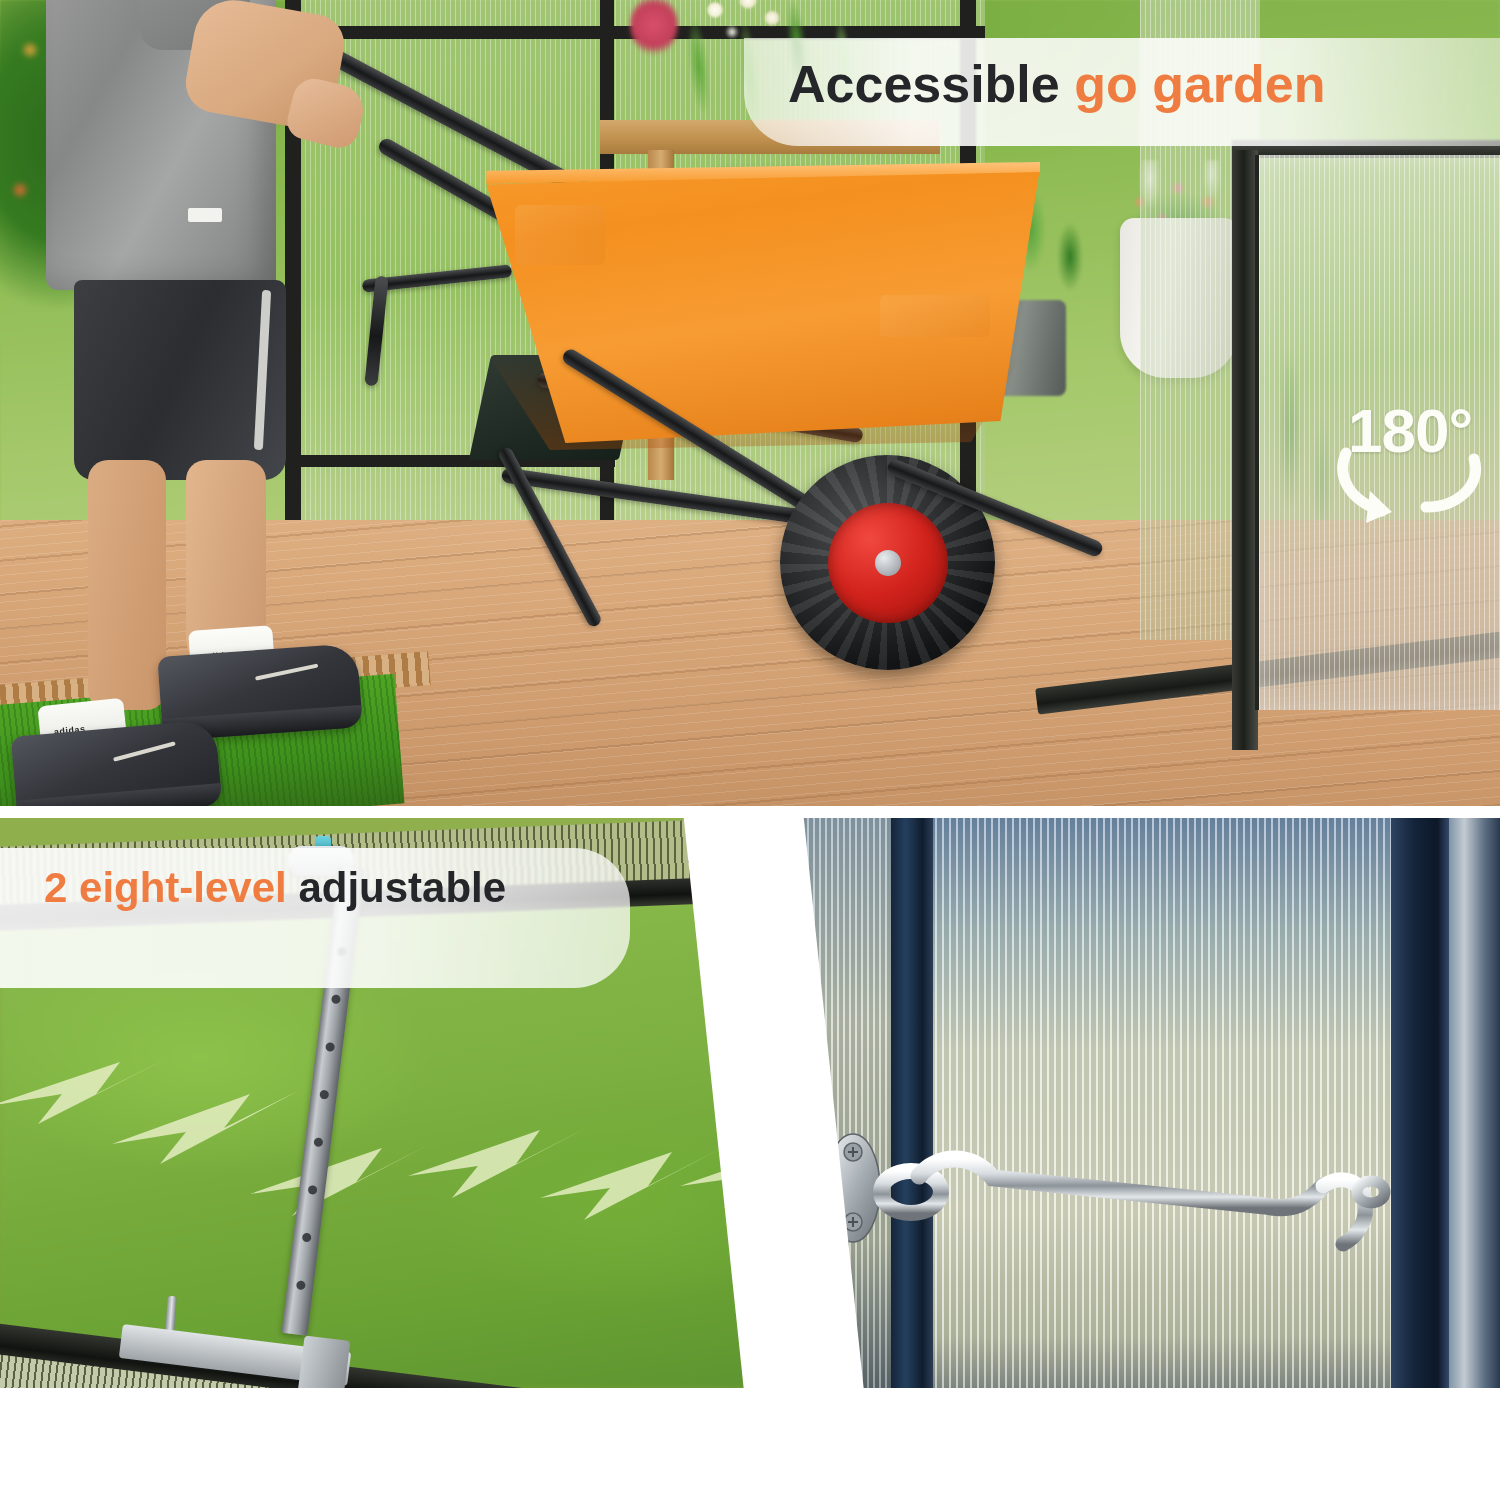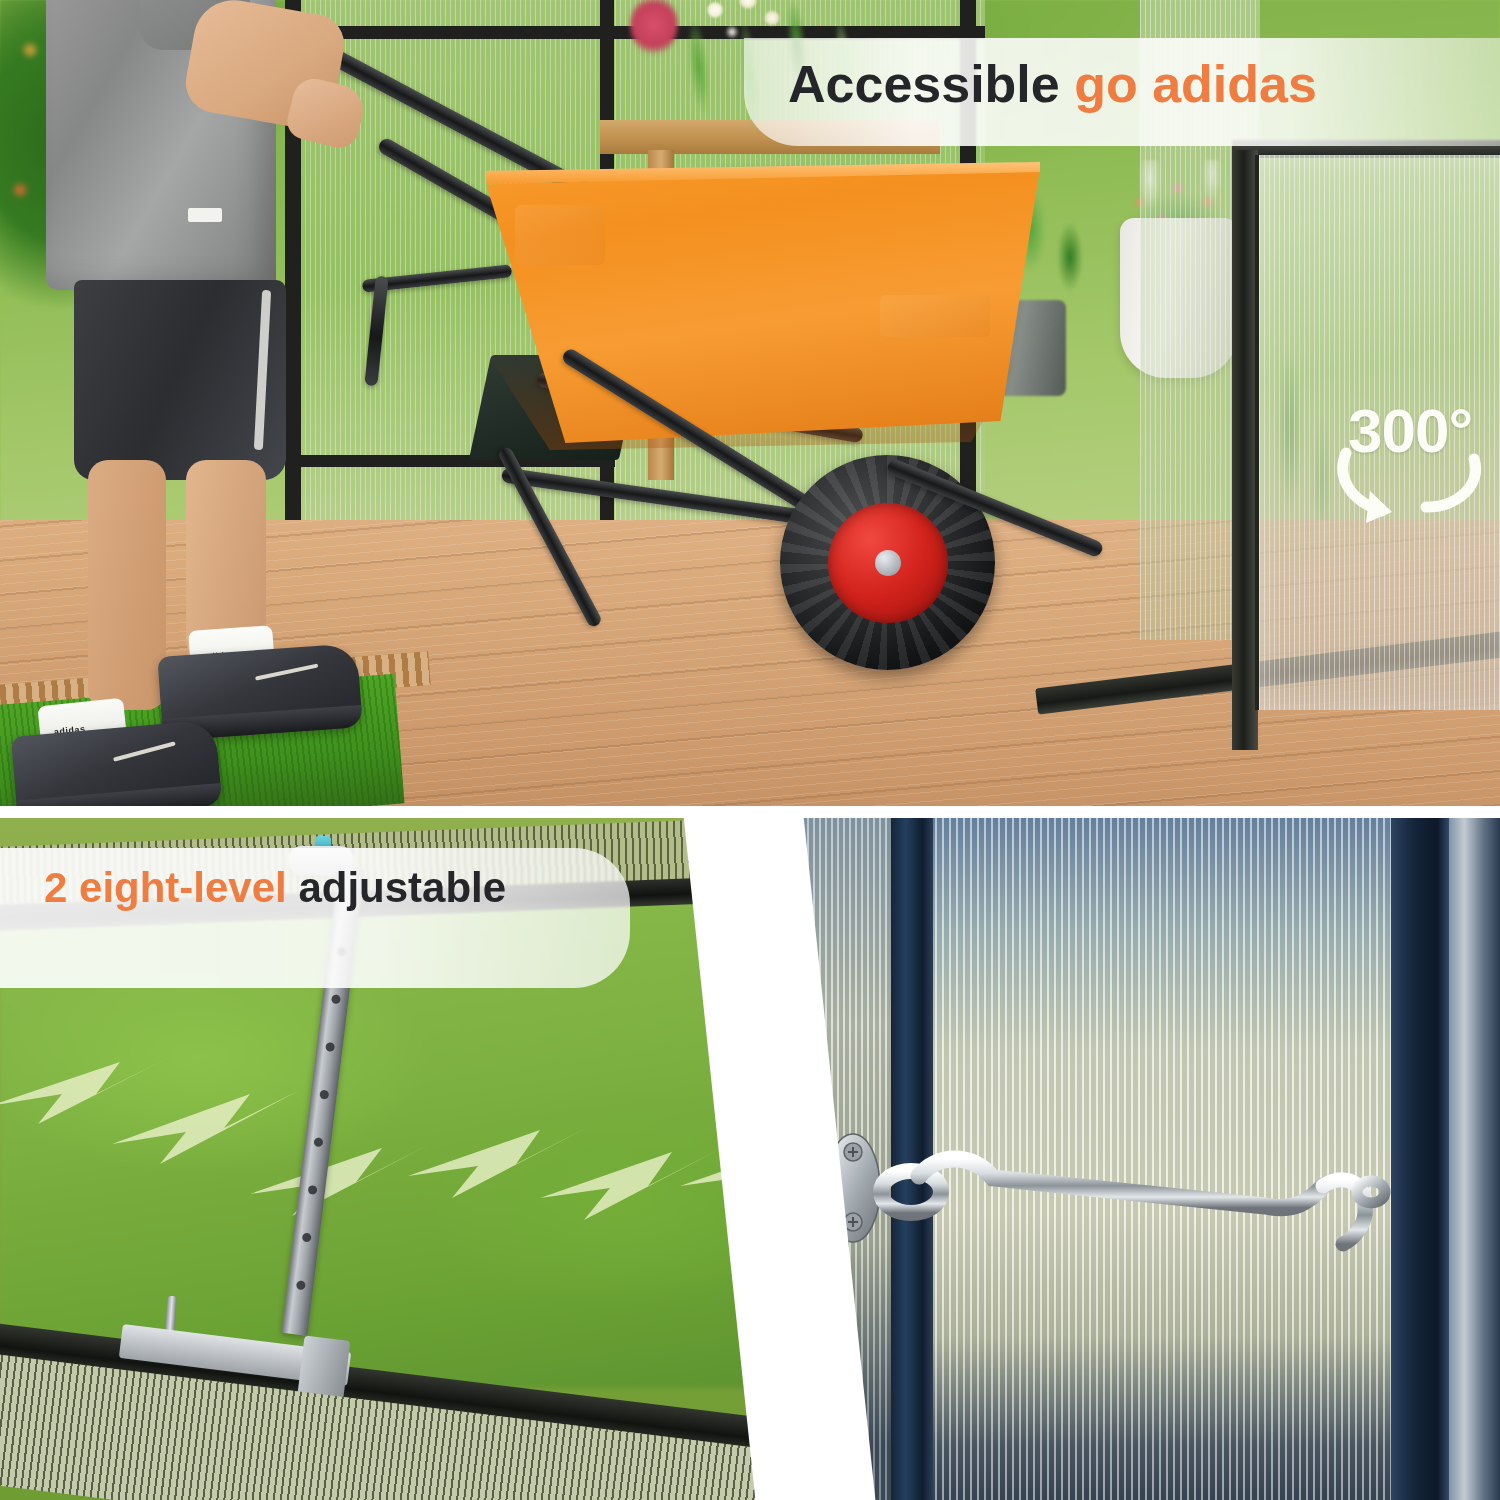--- a/index.html
+++ b/index.html
@@ -203,21 +203,21 @@
     background:linear-gradient(160deg,#53555d 0%,#34363c 45%,#222327 100%);transform:rotate(-5deg);
     box-shadow:0 4px 10px rgba(0,0,0,.3);}
   .p-shoe-r{position:absolute;left:160px;top:660px;width:200px;height:84px;border-radius:12px 34px 20px 16px;
     background:linear-gradient(160deg,#55575f 0%,#35373d 45%,#232428 100%);transform:rotate(-4deg);
     box-shadow:0 4px 10px rgba(0,0,0,.3);}
   .shoe-sole{position:absolute;left:0;bottom:0;width:100%;height:22px;border-radius:0 0 18px 14px;
     background:linear-gradient(180deg,#3e4046,#1b1c1f);}
   .shoe-lace{position:absolute;width:64px;height:4px;border-radius:3px;background:#ece9df;opacity:.9;}
 
   
-  .row-bottom{position:absolute;left:0;top:818px;width:1500px;height:682px;background:#fff;overflow:hidden;}
+  .row-bottom{position:absolute;left:0;top:818px;width:1500px;height:570px;background:#fff;overflow:hidden;}
 
   .panel-bl{position:absolute;left:0;top:0;width:795px;height:682px;overflow:hidden;
     background:linear-gradient(180deg,#8fb04c 0%,#6f9c33 100%);}
   .panel-br{position:absolute;left:795px;top:0;width:705px;height:682px;overflow:hidden;
     background:linear-gradient(180deg,#27354a 0%,#1b2739 100%);}
   .diag-divider{position:absolute;left:720px;top:-20px;width:120px;height:730px;
     background:#ffffff;transform:skewX(6deg);z-index:5;}
 
   
   .bl-glaze-top{position:absolute;left:-40px;top:0;width:1580px;height:62px;transform:rotate(-2.2deg);
@@ -331,21 +331,21 @@
     <div class="deck-edge"></div>
     <div class="grass-strip"></div>
     <div class="door-track"></div>
 
     <div class="door2"></div>
     <div class="door-head"></div>
     <div class="door-post"></div>
     <div class="door-panel"></div>
 
     <div class="badge180">
-      <div class="num">300°</div>
+      <div class="num">180°</div>
       <svg width="160" height="120" viewBox="0 0 160 120">
         <path d="M16 38 C6 62, 20 86, 52 96" fill="none" stroke="#fdfdf7" stroke-width="11" stroke-linecap="round"></path>
         <path d="M40 76 L62 97 L36 108 Z" fill="#fdfdf7"></path>
         <path d="M144 44 C152 68, 130 92, 96 92" fill="none" stroke="#fdfdf7" stroke-width="11" stroke-linecap="round"></path>
       </svg>
     </div>
 
     <div class="wb">
       <div class="bar" style="left:0px;top:18px;width:330px;height:17px;transform:rotate(28deg);"></div>
       <div class="bar" style="left:60px;top:110px;width:300px;height:16px;transform:rotate(30deg);"></div>
@@ -391,21 +391,21 @@
       </div>
       <div class="p-shoe-l">
         <div class="shoe-sole"></div>
         <div class="shoe-lace" style="left:100px;top:24px;transform:rotate(-10deg);"></div>
       </div>
     </div>
 
     <div class="cap cap-top z9">
       <div class="line">
         <span class="t-dark">Accessible </span>
-        <span class="t-orange">go adidas </span>
+        <span class="t-orange">go garden </span>
       </div>
     </div>
   </div>
 
   <div class="row-bottom">
 
     <div class="panel-bl">
       <div class="bl-grass"></div>
       <div class="bl-glaze-top"></div>
       <div class="bl-frame-top"></div>

